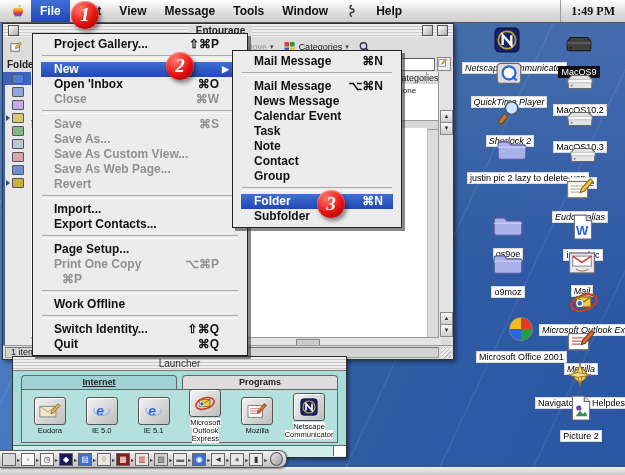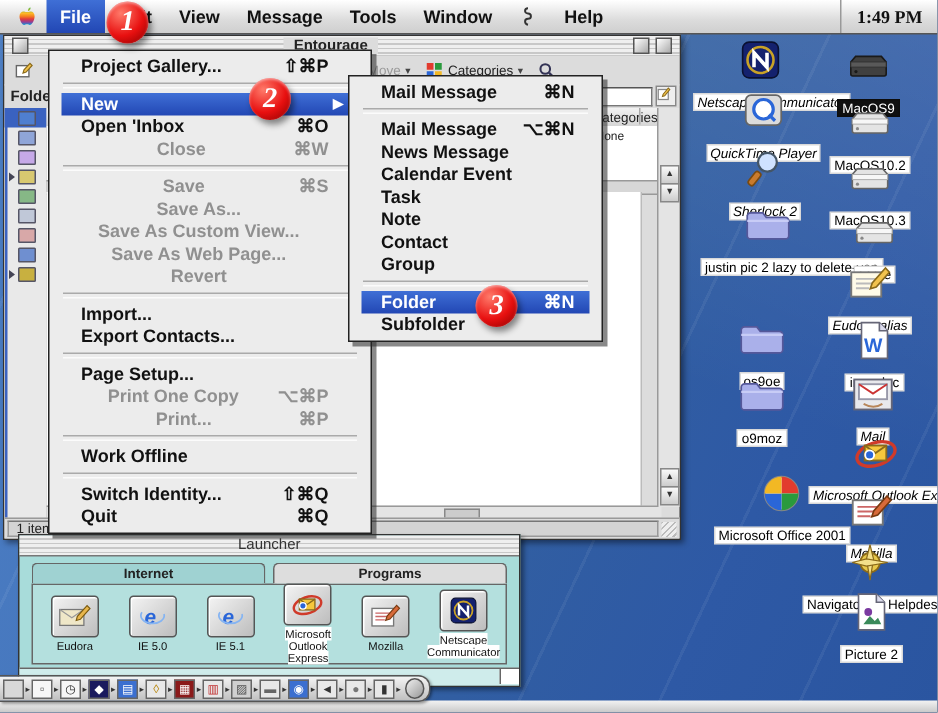--- a/index.html
+++ b/index.html
@@ -90,21 +90,21 @@
   
   .menu{position:absolute;background:#ececec;border:1px solid #222;
     box-shadow:3px 3px 0 rgba(40,40,40,.55);z-index:40;padding:3px 8px;font-size:12px;font-weight:bold;color:#111;}
   .filemenu{left:32px;top:33px;width:198px;}
   .newsub{left:232px;top:50px;width:152px;}
   .mrow{display:flex;align-items:center;height:15px;line-height:15px;padding:0 10px 0 13px;white-space:nowrap;}
   .mrow .lab{flex:1;}
   .mrow .sc{margin-left:8px;}
   .mrow .arr{width:8px;text-align:right;font-size:9px;margin-left:2px;}
   .mrow.sel{background:linear-gradient(#3f6fd6,#2247b4);color:#fff;}
-  .mrow.dis{color:#909090;text-align:center;}
+  .mrow.dis{color:#909090;}
   .menu .sep{height:2px;border-top:1px solid #aaa;border-bottom:1px solid #fbfbfb;margin:3px 1px;}
   
   .badge{position:absolute;width:28px;height:28px;border-radius:50%;z-index:70;
     background:radial-gradient(circle at 34% 28%,#ff7a6a,#e81010 55%,#8f0000 95%);
     box-shadow:2px 3px 4px rgba(0,0,0,.45), inset 0 1px 2px rgba(255,255,255,.55);
     color:#fff;font-family:"Liberation Serif",serif;font-style:italic;font-weight:bold;
     font-size:19px;text-align:center;line-height:28px;}
   
   .dicon{position:absolute;width:90px;margin-left:-45px;text-align:center;z-index:5;}
   .dicon .gicon{width:30px;height:26px;display:inline-block;}
@@ -114,21 +114,21 @@
   .dicon.seld .dlabel{background:#101010;color:#fff;}
   .dicon.seld svg{filter:brightness(.75);}
   
   .launcher{position:absolute;left:12px;top:356px;width:333px;height:100px;z-index:12;
     border:1px solid #333;background:#a8dcda;box-shadow:2px 2px 3px rgba(0,0,0,.4);}
   .ltitle{height:13px;background:repeating-linear-gradient(0deg,#efefef 0 1px,#c8c8c8 1px 2px,#efefef 2px 3px);
     border-bottom:1px solid #777;text-align:center;font-size:10px;color:#333;line-height:13px;}
   .ltabs{display:flex;gap:5px;padding:4px 8px 0 8px;}
   .ltab{flex:1;height:13px;border:1px solid #666;border-bottom:none;border-radius:4px 4px 0 0;
     text-align:center;font-size:9px;font-weight:bold;line-height:13px;background:#ddd;color:#222;}
-  .ltab.act{background:#9fd2d2;}
+  .ltab.act{background:#9fd2d2;text-decoration:underline;}
   .lbody{margin:0 8px;border:1px solid #666;background:#b4e0de;height:52px;display:flex;align-items:center;justify-content:space-around;padding:0 2px;}
   .litem{text-align:center;width:52px;}
   .lbtn{width:30px;height:26px;margin:0 auto;border:1px solid #555;border-radius:3px;
     background:linear-gradient(135deg,#f4f4f4,#bdbdbd);box-shadow:inset 1px 1px 0 #fff;display:flex;align-items:center;justify-content:center;}
   .lbtn .gicon{width:22px;height:18px;}
   .llab{font-size:7.5px;line-height:8px;margin-top:2px;color:#111;}
   .litem.chip .llab span{background:#fff;}
   .lscroll{position:absolute;left:0;bottom:0;right:0;height:11px;border-top:1px solid #666;
     background:#cfeceb;display:flex;}
   .lscroll .box{margin-left:auto;width:12px;height:10px;background:#fff;border-left:1px solid #666;}
@@ -722,21 +722,20 @@
         <span class="arr"></span>
       </div>
 
       <div class="mrow dis">
         <span class="lab">Print One Copy</span>
         <span class="sc">⌥⌘P</span>
         <span class="arr"></span>
       </div>
 
       <div class="mrow dis">
-        <span class="lab">Print...</span>
         <span class="sc">⌘P</span>
         <span class="arr"></span>
       </div>
     <div class="sep"></div>
       <div class="mrow">
         <span class="lab">Work Offline</span>
         <span class="sc"></span>
         <span class="arr"></span>
       </div>
     <div class="sep"></div>

